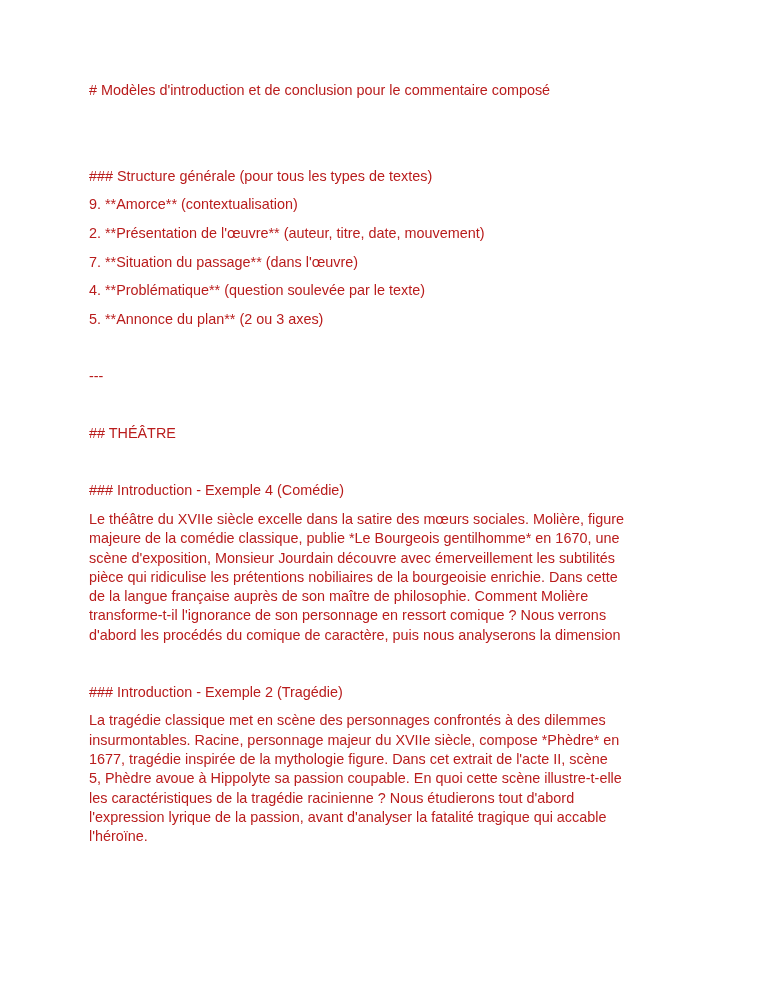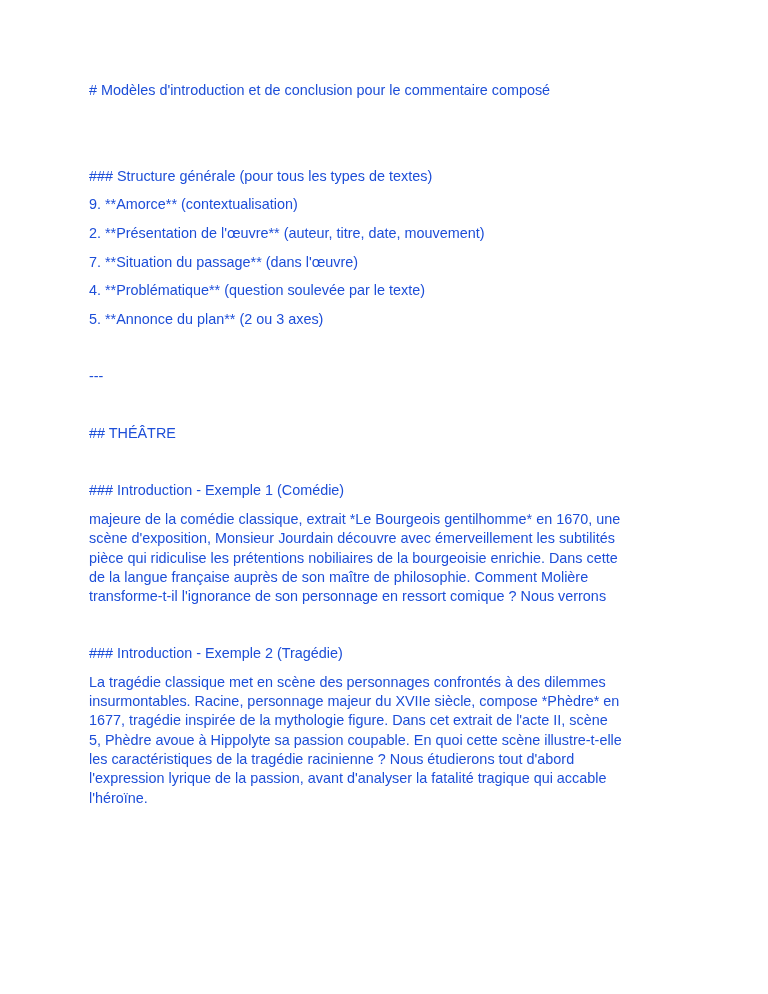--- a/index.html
+++ b/index.html
@@ -19,21 +19,21 @@
     width: 768px;
     height: 994px;
     padding: 81px 75px 40px 89px;
     background: #ffffff;
   }
   .block {
     margin: 0 0 9.3px 0;
     font-size: 14.4px;
     line-height: 19.3px;
     font-weight: 400;
-    color: #1d4ed8;
+    color: #b91c1c;
   }
   .block .line {
     display: block;
     height: 19.3px;
     white-space: pre;
   }
   .block.blank {
     height: 19.3px;
   }
 </style>
@@ -68,28 +68,30 @@
       <p class="block blank"></p>
       <p class="block">
         <span class="line">---</span>
       </p>
       <p class="block blank"></p>
       <p class="block">
         <span class="line">## THÉÂTRE</span>
       </p>
       <p class="block blank"></p>
       <p class="block">
-        <span class="line">### Introduction - Exemple 1 (Comédie)</span>
+        <span class="line">### Introduction - Exemple 4 (Comédie)</span>
       </p>
       <p class="block">
-        <span class="line">majeure de la comédie classique, extrait *Le Bourgeois gentilhomme* en 1670, une</span>
+        <span class="line">Le théâtre du XVIIe siècle excelle dans la satire des mœurs sociales. Molière, figure</span>
+        <span class="line">majeure de la comédie classique, publie *Le Bourgeois gentilhomme* en 1670, une</span>
         <span class="line">scène d'exposition, Monsieur Jourdain découvre avec émerveillement les subtilités</span>
         <span class="line">pièce qui ridiculise les prétentions nobiliaires de la bourgeoisie enrichie. Dans cette</span>
         <span class="line">de la langue française auprès de son maître de philosophie. Comment Molière</span>
         <span class="line">transforme-t-il l'ignorance de son personnage en ressort comique ? Nous verrons</span>
+        <span class="line">d'abord les procédés du comique de caractère, puis nous analyserons la dimension</span>
       </p>
       <p class="block blank"></p>
       <p class="block">
         <span class="line">### Introduction - Exemple 2 (Tragédie)</span>
       </p>
       <p class="block">
         <span class="line">La tragédie classique met en scène des personnages confrontés à des dilemmes</span>
         <span class="line">insurmontables. Racine, personnage majeur du XVIIe siècle, compose *Phèdre* en</span>
         <span class="line">1677, tragédie inspirée de la mythologie figure. Dans cet extrait de l'acte II, scène</span>
         <span class="line">5, Phèdre avoue à Hippolyte sa passion coupable. En quoi cette scène illustre-t-elle</span>

